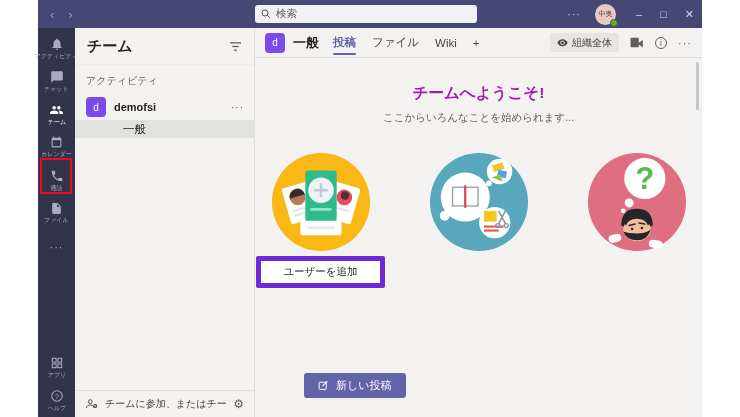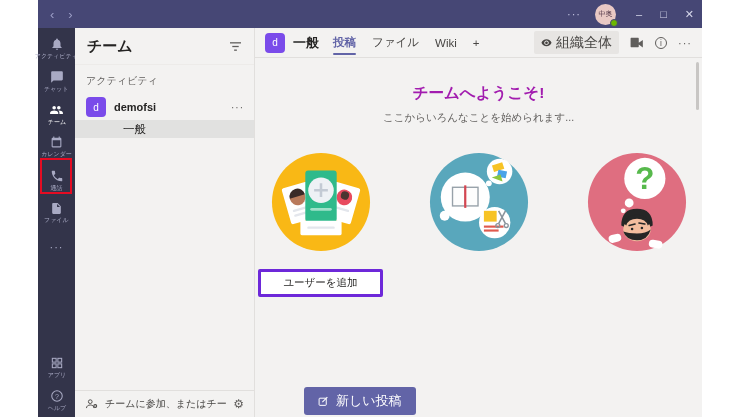--- a/index.html
+++ b/index.html
@@ -45,43 +45,50 @@
   
   .main { position:absolute; left:217px; top:28px; right:0; bottom:0; background:#F3F2F1; }
   .main-header { height:30px; display:flex; align-items:center; padding:0 10px; border-bottom:1px solid #E1DFDD; }
   .mh-avatar { width:20px; height:20px; border-radius:4px; background:#7A4BEA; color:#fff; font-size:10px; display:flex; align-items:center; justify-content:center; }
   .mh-name { font-size:13px; font-weight:bold; color:#252423; margin:0 14px 0 8px; }
   .tabs { display:flex; gap:16px; align-items:center; height:37px; }
   .tab { font-size:11.5px; color:#484644; position:relative; height:30px; display:flex; align-items:center; cursor:pointer; }
   .tab.active { color:#6264A7; font-weight:bold; }
   .tab.active::after { content:""; position:absolute; left:0; right:0; bottom:3px; height:2px; background:#6264A7; border-radius:1px; }
   .mh-right { margin-left:auto; display:flex; align-items:center; gap:11px; }
-  .org-pill { display:flex; align-items:center; gap:4px; background:#E7E5E3; border-radius:2px; padding:2.5px 7px; font-size:14px; color:#484644; cursor:pointer; }
+  .org-pill { display:flex; align-items:center; gap:4px; background:#E7E5E3; border-radius:2px; padding:2.5px 7px; font-size:10px; color:#484644; cursor:pointer; }
   .hicon { color:#605E5C; display:flex; align-items:center; cursor:pointer; }
   .info-ic { width:12px; height:12px; border:1px solid #605E5C; border-radius:50%; font-size:8.5px; display:flex; align-items:center; justify-content:center; color:#605E5C; }
   .scrollbar { position:absolute; right:3px; top:34px; width:3px; height:48px; background:#C8C6C4; border-radius:2px; }
 
   .welcome { text-align:center; }
   .welcome-title { margin-top:25px; font-size:15.5px; font-weight:bold; color:#a21caf; }
   .welcome-sub { margin-top:7px; font-size:10.5px; color:#605E5C; }
   .cards { display:flex; justify-content:center; gap:34px; margin-top:26px; }
   .card { width:124px; display:flex; flex-direction:column; align-items:center; }
   .card svg.illus { width:102px; height:102px; display:block; }
-  .card-btn { margin-top:16px; background:#fff; border:3px solid #6d28d9; border-radius:2px; padding:4px 22px; font-size:10.5px; color:#252423; cursor:pointer; white-space:nowrap; }
-  .newpost-btn { position:absolute; left:49px; bottom:2px; background:#6264A7; color:#fff; border:none; border-radius:3px; padding:5px 14px; font-size:13px; display:flex; align-items:center; gap:7px; cursor:pointer; }
+  .card-btn { margin-top:3px; background:#fff; border:5px solid #6d28d9; border-radius:2px; padding:4px 22px; font-size:10.5px; color:#252423; cursor:pointer; white-space:nowrap; }
+  .newpost-btn { position:absolute; left:49px; bottom:19px; background:#6264A7; color:#fff; border:none; border-radius:3px; padding:5px 14px; font-size:11px; display:flex; align-items:center; gap:7px; cursor:pointer; }
 </style>
 </head>
 <body>
 
 <div class="window">
 
   <div class="titlebar">
     <div class="nav-arrows">
       <span>‹</span>
       <span>›</span>
+    </div>
+    <div class="searchbox">
+      <svg width="10" height="10" viewBox="0 0 20 20">
+          <circle cx="8" cy="8" r="6" fill="none" stroke="#5A5A58" stroke-width="2"></circle>
+          <line x1="12.5" y1="12.5" x2="18" y2="18" stroke="#5A5A58" stroke-width="2"></line>
+        </svg>
+      <span>検索</span>
     </div>
     <div class="tb-right">
       <span class="tb-more">···</span>
       <div class="tb-avatar">
         <span>中奥</span>
         <span class="presence"></span>
       </div>
       <div class="winctl">
         <span>–</span>
         <span>□</span>

